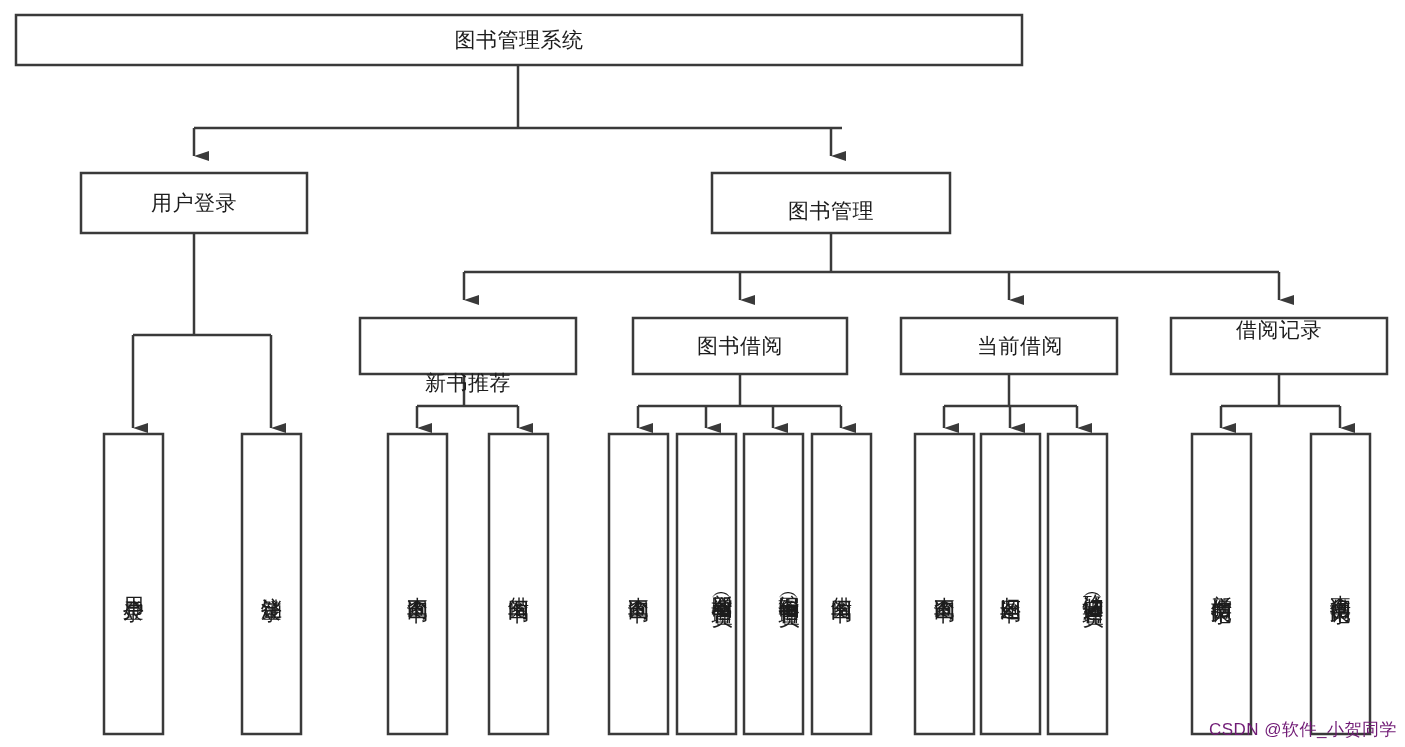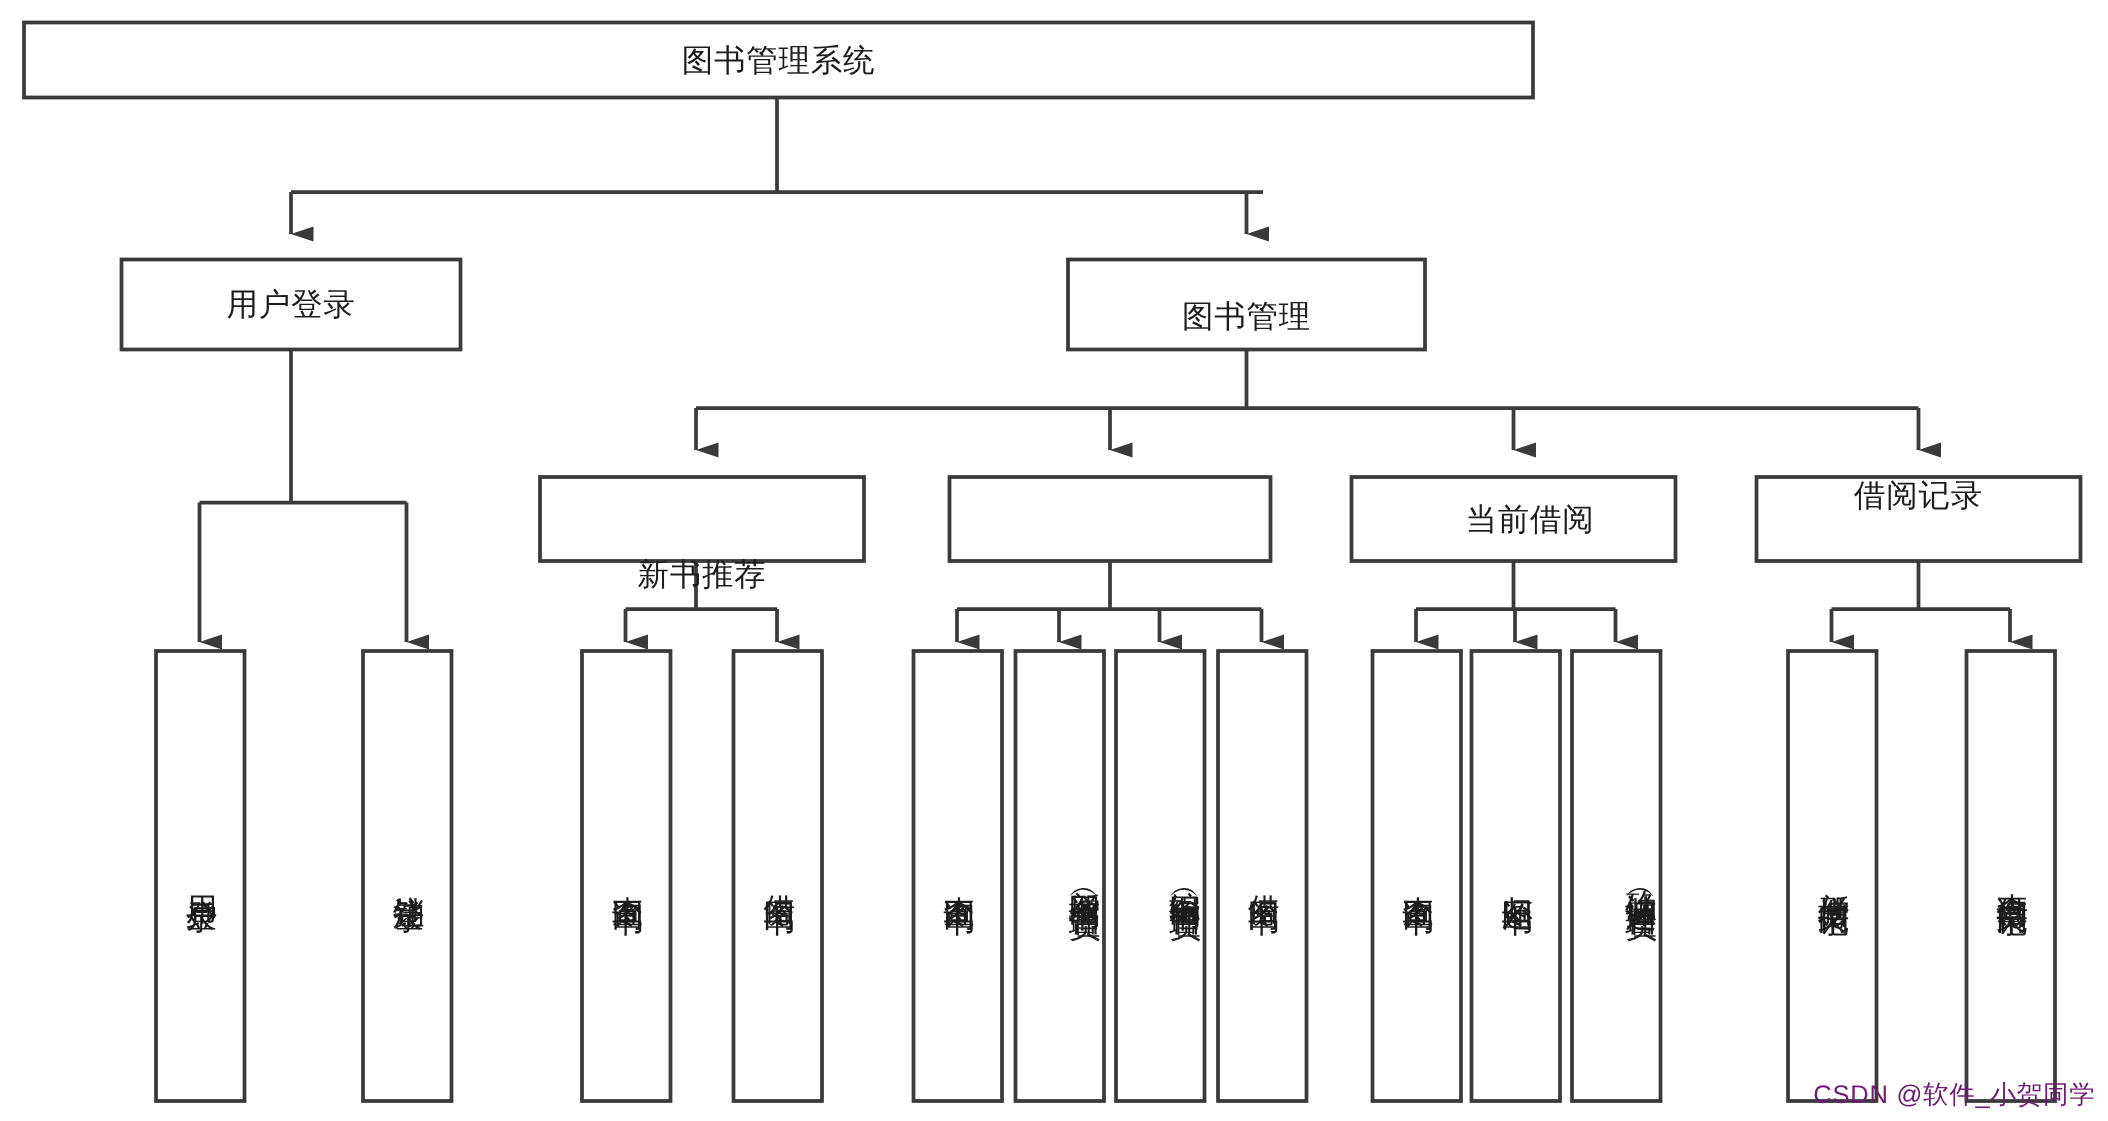--- a/index.html
+++ b/index.html
@@ -173,20 +173,21 @@
     <rect class="node-box" x="1192" y="434" width="59" height="300"></rect>
     <rect class="node-box" x="1311" y="434" width="59" height="300"></rect>
   </svg>
 
   <div class="node-label" style="left:16px; top:15px; width:1006px; height:50px;">图书管理系统</div>
 
   <div class="node-label" style="left:81px; top:173px; width:226px; height:60px;">用户登录</div>
   <div class="node-label" style="left:712px; top:173px; width:238px; height:76px;">图书管理</div>
 
   <div class="node-label" style="left:360px; top:318px; width:216px; height:56px;margin-top:37px;">新书推荐</div>
+  <div class="node-label" style="left:633px; top:318px; width:214px; height:56px;">图书借阅</div>
   <div class="node-label" style="left:901px; top:318px; width:238px; height:56px;">当前借阅</div>
   <div class="node-label" style="left:1171px; top:302px; width:216px; height:56px;text-align:center;">借阅记录</div>
 
   <div class="node-label vertical tall" style="left:104px; top:434px; width:59px; height:300px;">用户登录</div>
   <div class="node-label vertical tall" style="left:242px; top:434px; width:59px; height:300px;">注销登录</div>
 
   <div class="node-label vertical tall" style="left:388px; top:434px; width:59px; height:300px;">查询图书</div>
   <div class="node-label vertical tall" style="left:489px; top:434px; width:59px; height:300px;">借阅图书</div>
 
   <div class="node-label vertical tall" style="left:609px; top:434px; width:59px; height:300px;">查询图书</div>

